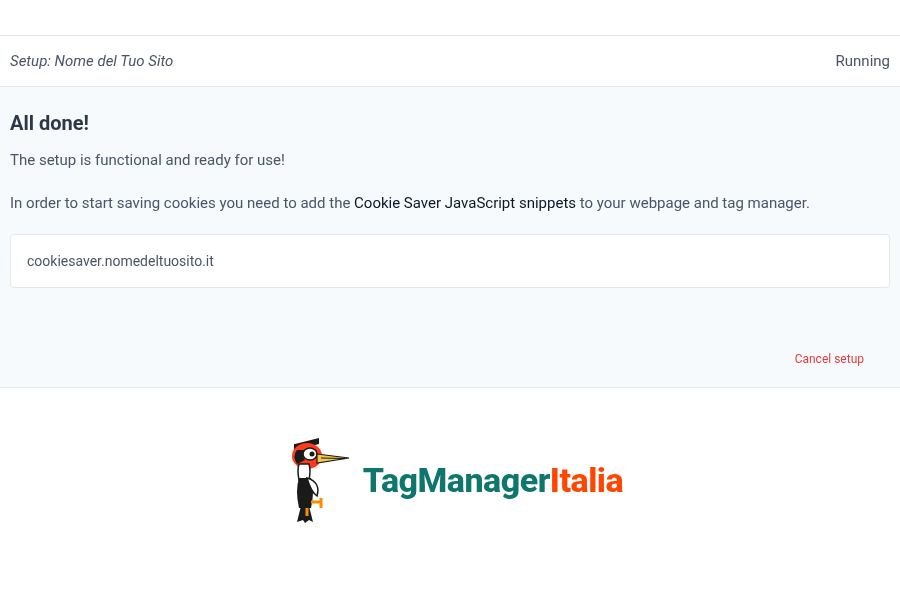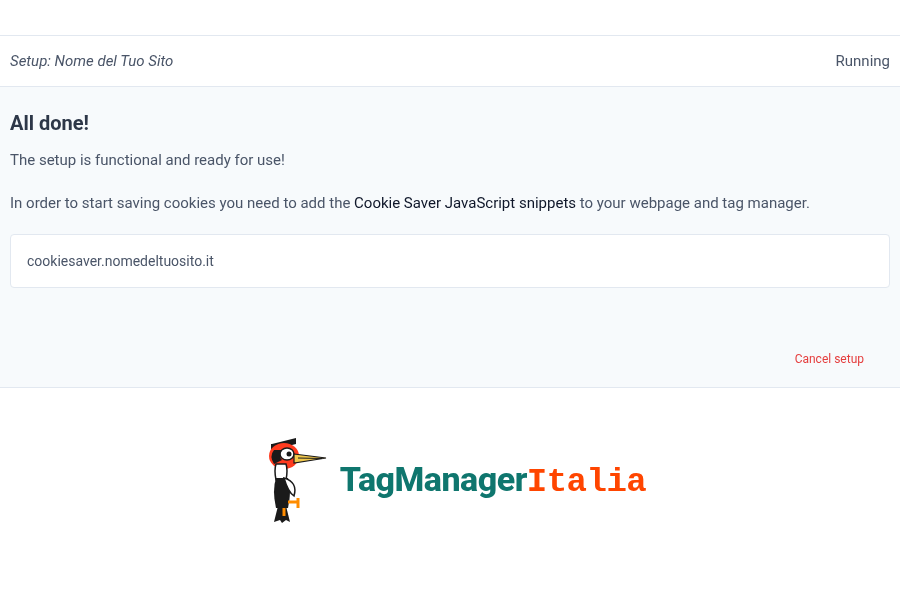--- a/index.html
+++ b/index.html
@@ -85,21 +85,21 @@
       display: flex;
       align-items: center;
       gap: 6px;
     }
     .logo-text {
       font-size: 34px;
       font-weight: 800;
       letter-spacing: -0.5px;
     }
     .logo-black { color: #0f766e; }
-    .logo-orange { color: #ff4500; font-family: Liberation Mono, monospace; }
+    .logo-orange { color: #ff4500; }
   </style>
 </head>
 <body>
 
 <div class="top-spacer"></div>
 
 <div class="header-row">
   <div>
     <span class="setup-label">Setup: </span><span class="site-name">Nome del Tuo Sito</span>
   </div>

